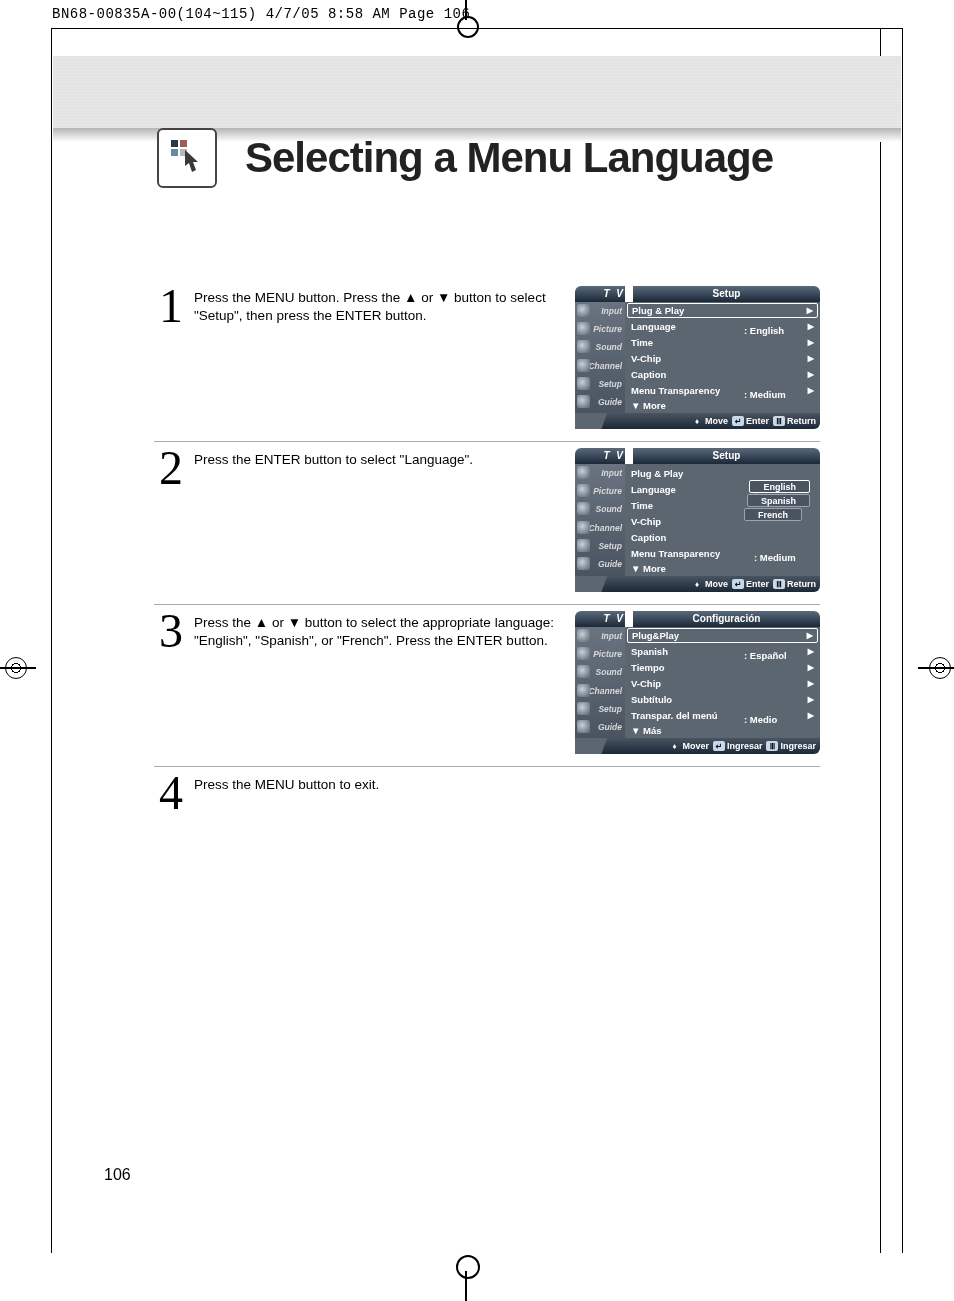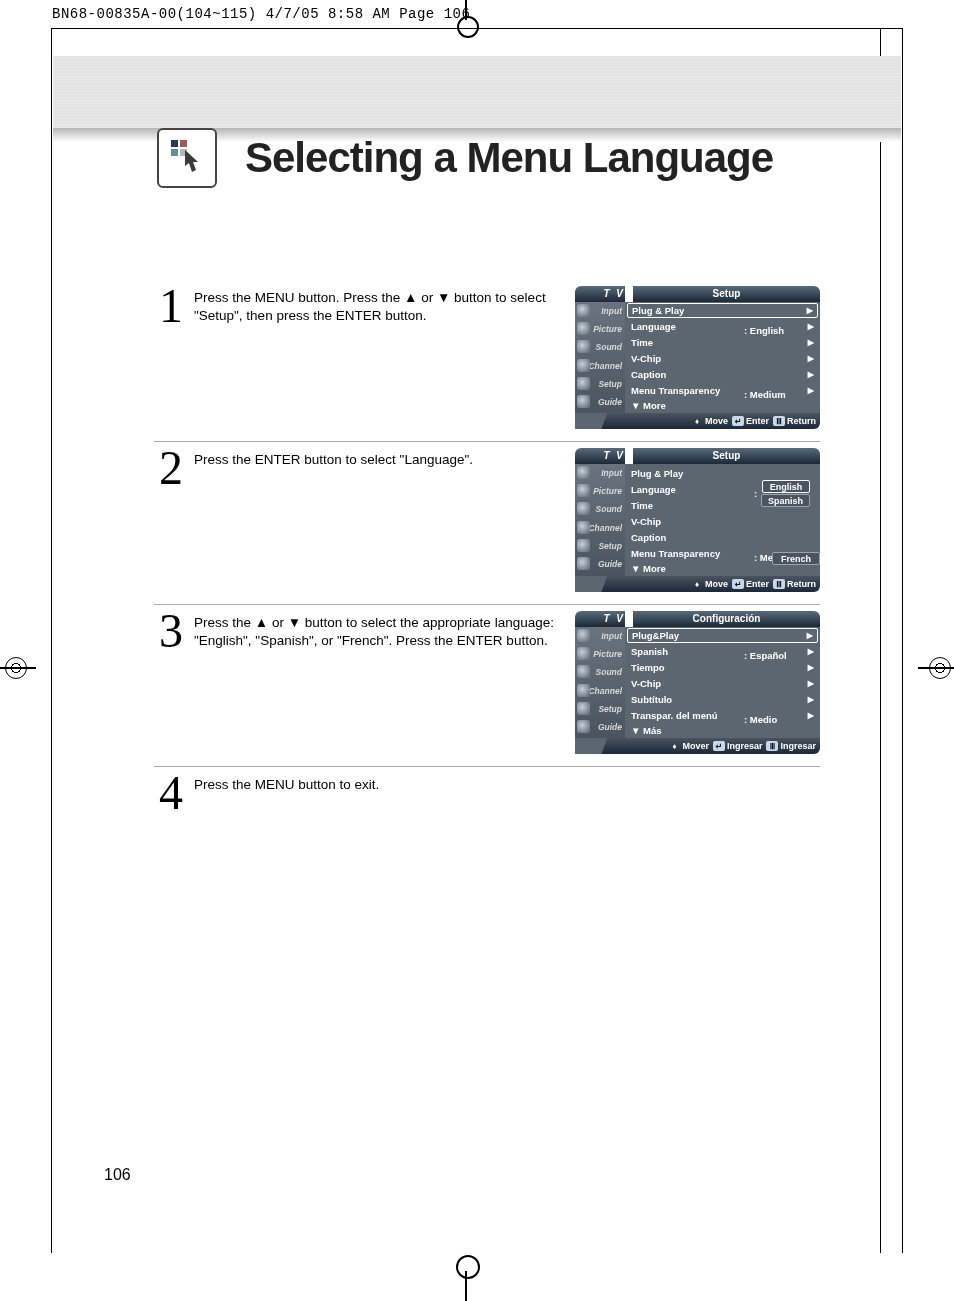--- a/index.html
+++ b/index.html
@@ -228,21 +228,21 @@
   .foot-icon{
     width:12px; height:10px; display:inline-flex; align-items:center; justify-content:center;
     font-size:8px; color:#0a1420;
   }
   .pill{
     position:absolute;
     background:#4a5460;
     border:1px solid #9aa4b0;
     font-size:9px;
     font-weight:bold;
-    padding:0 6px;
+    padding:0 13px;
     height:13px; line-height:12px;
     border-radius:2px;
     text-align:center;
     min-width:48px;
     color:#fff;
   }
   .page-num{
     position:absolute; left:104px; top:1166px;
     font-size:16px;
   }
@@ -402,21 +402,21 @@
               <span>Enter</span>
             </span>
           <span class="foot-item">
               <span class="foot-icon" style="background:#c8d8e8;border-radius:2px">Ⅲ</span>
               <span>Return</span>
             </span>
         </div>
 
         <div class="pill" style="top:32px; right:10px; border-color:#fff">English</div>
         <div class="pill" style="top:46px; right:10px;">Spanish</div>
-        <div class="pill" style="top:60px; right:0;margin-top:44px;">French</div>
+        <div class="pill" style="top:60px; right:18px;">French</div>
       </div>
     </div>
   </div>
 
   <div class="step tall">
     <div class="step-num">3</div>
     <div class="step-text">Press the ▲ or ▼ button to select the appropriate language: "English", "Spanish", or "French". Press the ENTER button.</div>
     <div class="osd">
       <div class="panel">
         <div class="panel-tabs">

